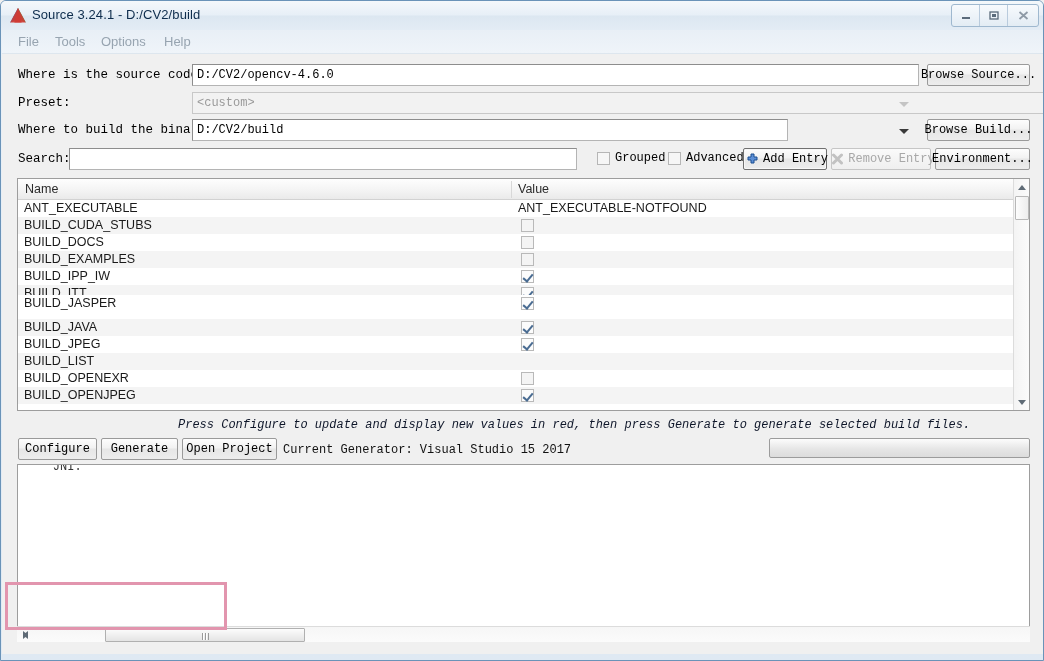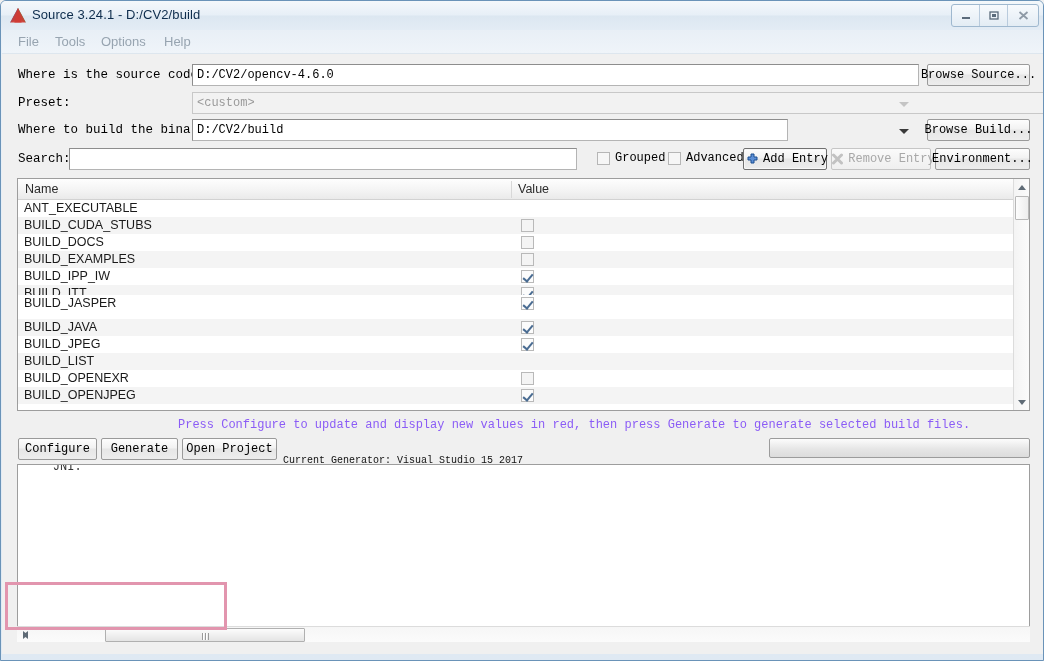--- a/index.html
+++ b/index.html
@@ -298,30 +298,30 @@
     background: linear-gradient(to right, #fdfdfd, #ededed);
     border: 1px solid #b8b8b8;
     border-radius: 1px;
   }
 
   
   .hint {
     position: absolute;
     font-family: "Liberation Mono", "DejaVu Sans Mono", monospace;
     font-size: 12px;
-    color: #8b5cf6;
-    white-space: nowrap;
+    color: #0f172a;
+    white-space: nowrap;
+    font-style: italic;
   }
   .gen-text {
     position: absolute;
     font-family: "Liberation Mono", "DejaVu Sans Mono", monospace;
-    font-size: 10px;
+    font-size: 12px;
     color: #111;
     white-space: nowrap;
-    margin-top: 12px;
   }
   .progress {
     position: absolute;
     box-sizing: border-box;
     background: linear-gradient(to bottom, #fcfcfc, #e6e6e6 55%, #dcdcdc);
     border: 1px solid #9c9c9c;
     border-radius: 2px;
   }
 
   
@@ -496,20 +496,21 @@
 
         <div class="table-header">
           <div class="th" style="left:7px;">Name</div>
           <div class="th-divider" style="left:493px;"></div>
           <div class="th" style="left:500px;">Value</div>
         </div>
 
         <div id="rows-container">
             <div class="trow odd" style="top: 21px;">
               <div class="cell-name">ANT_EXECUTABLE</div>
+              <div class="cell-value">ANT_EXECUTABLE-NOTFOUND</div>
             </div>
             <div class="trow even" style="top: 38px;">
               <div class="cell-name">BUILD_CUDA_STUBS</div>
               <div class="cell-cb"></div>
             </div>
             <div class="trow odd" style="top: 55px;">
               <div class="cell-name">BUILD_DOCS</div>
               <div class="cell-cb"></div>
             </div>
             <div class="trow even" style="top: 72px;">

